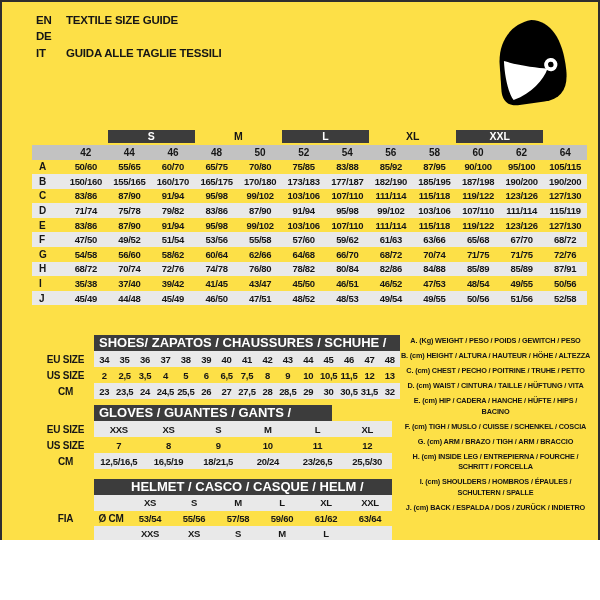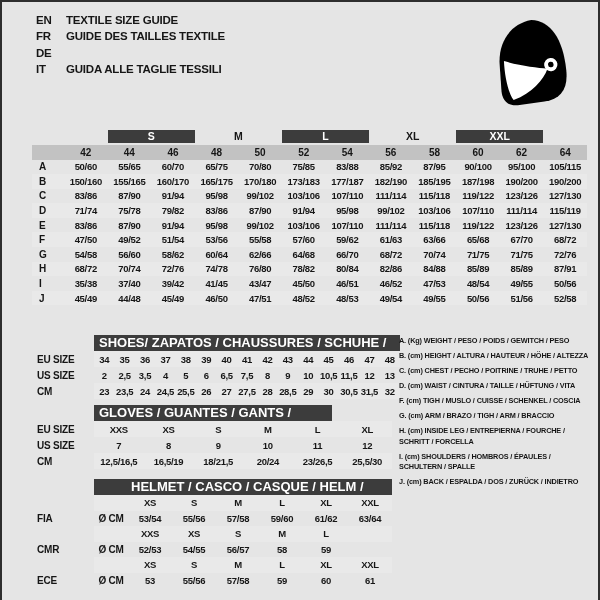--- a/index.html
+++ b/index.html
@@ -1,16 +1,16 @@
 <!DOCTYPE html>
 <html><head>
 <meta charset="utf-8">
 <style>
   html,body{margin:0;padding:0;background:#fff;}
-  .page{position:relative;width:600px;height:600px;background:#e5e5e5;overflow:hidden;
+  .page{position:relative;width:600px;height:540px;background:#fde047;overflow:hidden;
         border-top:2px solid #2e2e2e;border-left:2px solid #2e2e2e;border-right:2px solid #2e2e2e;
         box-sizing:border-box;
         font-family:"Liberation Sans","DejaVu Sans",sans-serif;color:#161616;}
   
   .langs{position:absolute;left:34px;top:10px;}
   .lang-row{display:flex;height:16.3px;align-items:center;font-weight:bold;font-size:11.5px;letter-spacing:-0.2px;}
   .lang-row .code{width:30px;}
   .helmet-icon{position:absolute;left:492px;top:15px;width:74px;height:90px;transform:rotate(-6deg);}
   
   .mtable{position:absolute;left:30px;top:128px;width:555px;font-weight:bold;}
@@ -19,47 +19,43 @@
   .mgroup .g{height:13px;line-height:13px;font-size:10.5px;}
   .mgroup .g.dark{background:#3c3c3c;color:#fff;}
   .mcolhead{height:15px;background:#c2c2c2;font-size:10px;}
   .mdata{height:14.6px;font-size:9.5px;letter-spacing:-0.3px;}
   .mdata.stripe{background:#e9e9e9;}
   .mdata .rl{text-align:left;padding-left:7px;font-size:10px;}
   
   .ltable{position:absolute;left:30px;font-weight:bold;}
   .ltitle{background:#3c3c3c;color:#fff;font-size:13px;height:16px;line-height:16px;padding-left:5px;box-sizing:border-box;}
   .lrow{display:grid;align-items:center;text-align:center;font-size:9.5px;letter-spacing:-0.3px;}
-  .lrow .lbl{text-align:left;padding-left:5px;font-size:10px;letter-spacing:-0.2px;}
+  .lrow .lbl{text-align:center;padding-left:5px;font-size:10px;letter-spacing:-0.2px;}
   .lrow .val{height:100%;display:flex;align-items:center;justify-content:center;}
   .lrow.stripe .band{background:#e9e9e9;}
   .shoes-t .lrow{grid-template-columns:62px repeat(15,1fr);height:16px;}
   .shoes-t .ltitle{margin-left:62px;}
   .gloves-t .lrow{grid-template-columns:62px repeat(6,1fr);height:16px;}
   .gloves-t .ltitle{margin-left:62px;width:238px;}
   .helmet-t .lrow{grid-template-columns:62px 34px repeat(6,1fr);height:15.5px;}
   .helmet-t .ltitle{margin-left:62px;padding-left:37px;}
   .helmet-t .unit{text-align:right;font-size:10px;}
   
   .legend{position:absolute;left:397px;top:334px;width:193px;font-weight:bold;font-size:7.3px;line-height:10.8px;letter-spacing:-0.15px;}
-  .legend-item{margin-bottom:4.2px;}
+  .legend-item{margin-bottom:4.2px;text-align:center;}
 </style>
 </head>
 <body>
 
 <div class="page">
 
   <div class="langs" id="langs">
       <div class="lang-row">
         <div class="code">EN</div>
         <div class="title">TEXTILE SIZE GUIDE</div>
-      </div>
-      <div class="lang-row">
-        <div class="code">FR</div>
-        <div class="title">GUIDE DES TAILLES TEXTILE</div>
       </div>
       <div class="lang-row">
         <div class="code">DE</div>
       </div>
       <div class="lang-row">
         <div class="code">IT</div>
         <div class="title">GUIDA ALLE TAGLIE TESSILI</div>
       </div>
     </div>
 
@@ -396,20 +392,21 @@
         <div class="val">60</div>
         <div class="val">61</div>
       </div>
     </div>
 
   <div class="legend" id="legend">
       <div class="legend-item">A. (Kg) WEIGHT / PESO / POIDS / GEWITCH / PESO</div>
       <div class="legend-item">B. (cm) HEIGHT / ALTURA / HAUTEUR / HÖHE / ALTEZZA</div>
       <div class="legend-item">C. (cm) CHEST / PECHO / POITRINE / TRUHE / PETTO</div>
       <div class="legend-item">D. (cm) WAIST / CINTURA / TAILLE / HÜFTUNG / VITA</div>
+      <div class="legend-item">E. (cm) HIP / CADERA / HANCHE / HÜFTE / HIPS / BACINO</div>
       <div class="legend-item">F. (cm) TIGH / MUSLO / CUISSE / SCHENKEL / COSCIA</div>
       <div class="legend-item">G. (cm) ARM / BRAZO / TIGH / ARM / BRACCIO</div>
       <div class="legend-item">H. (cm) INSIDE LEG / ENTREPIERNA / FOURCHE / SCHRITT / FORCELLA</div>
       <div class="legend-item">I. (cm) SHOULDERS / HOMBROS / ÉPAULES / SCHULTERN / SPALLE</div>
       <div class="legend-item">J. (cm) BACK / ESPALDA / DOS / ZURÜCK / INDIETRO</div>
     </div>
 
 </div>
 
 </body></html>

